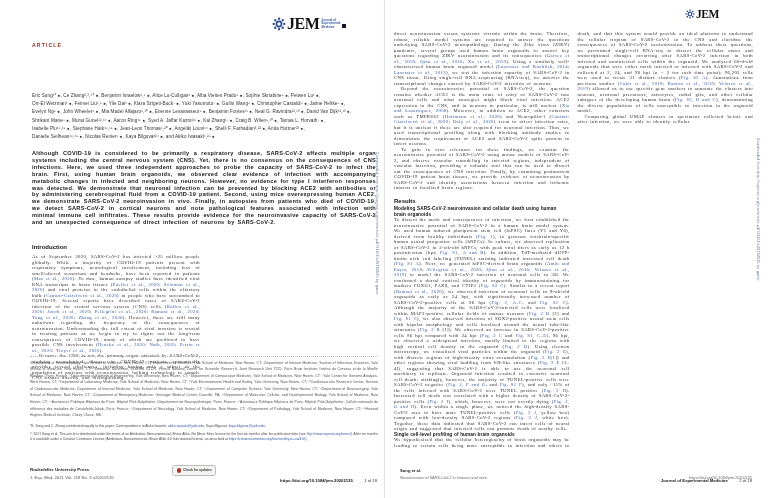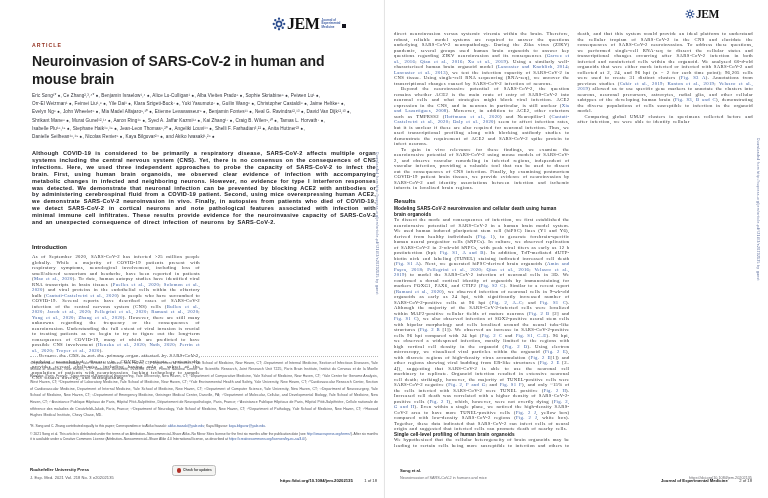--- a/index.html
+++ b/index.html
@@ -87,21 +87,20 @@
     <span class="jem-word">JEM</span>
     <span class="jem-sub">
       <span>Journal of</span>
       <span>Experimental</span>
       <span>Medicine</span>
     </span>
     <span class="jem-box"></span>
   </div>
 
   <div class="kicker">ARTICLE</div>
-  <h1 class="title">Neuroinvasion of SARS-CoV-2 in human and mouse brain</h1>
 
   <div class="authors">
     <div>Eric Song¹* ●, Ce Zhang²,³,⁴* ●, Benjamin Israelow¹,⁴ ●, Alice Lu-Culligan¹ ●, Alba Vieites Prado⁵ ●, Sophie Skriabine⁵ ●, Peiwen Lu¹ ●,</div>
     <div>Orr-El Weizman¹ ●, Feimei Liu¹,⁶ ●, Yile Dai¹ ●, Klara Szigeti-Buck⁷ ●, Yuki Yasumoto⁷ ●, Guilin Wang⁸ ●, Christopher Castaldi⁸ ●, Jaime Heltke⁸ ●,</div>
     <div>Evelyn Ng⁸ ●, John Wheeler⁸ ●, Mia Madel Alfajaro⁹,¹⁰ ●, Etienne Levavasseur⁵ ●, Benjamin Fontes¹¹ ●, Neal G. Ravindra¹²,¹³ ●, David Van Dijk¹²,¹³ ●,</div>
     <div>Shrikant Mane⁸ ●, Murat Gunel¹²,¹⁴ ●, Aaron Ring¹⁵ ●, Syed A. Jaffar Kazmi¹⁶ ●, Kai Zhang¹⁷ ●, Craig B. Wilen⁹,¹⁰ ●, Tamas L. Horvath⁷ ●,</div>
     <div>Isabelle Plu¹⁸,¹⁹ ●, Stephane Haik¹⁸,¹⁹ ●, Jean-Leon Thomas⁵,²⁰ ●, Angeliki Louvi¹⁴ ●, Shelli F. Farhadian³,²² ●, Anita Huttner²³ ●,</div>
     <div>Danielle Seilhean¹⁸,¹⁹ ●, Nicolas Renier⁵ ●, Kaya Bilguvar²⁴ ●, and Akiko Iwasaki¹,²⁵ ●</div>
   </div>
 

